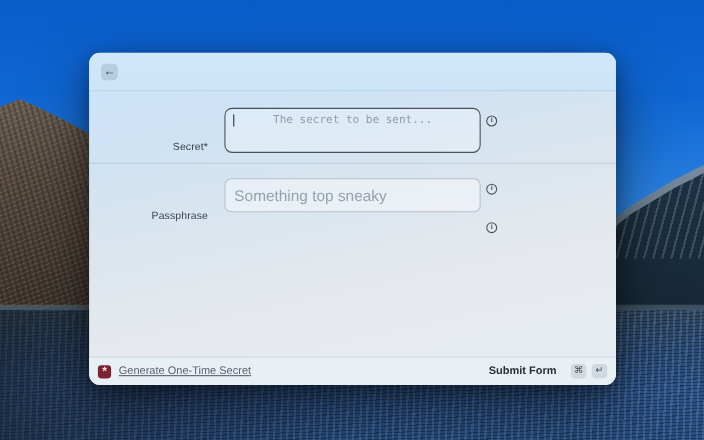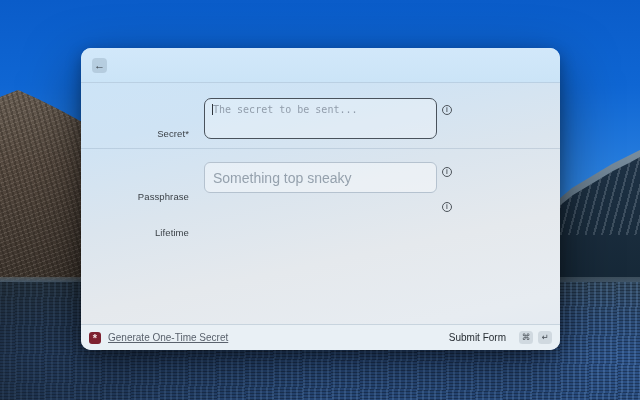--- a/index.html
+++ b/index.html
@@ -85,21 +85,21 @@
   .lbl-lifetime{top:154.5px;}
   .field{
     position:absolute;left:123px;width:233px;box-sizing:border-box;
     font-family:"Liberation Sans","DejaVu Sans",sans-serif;
   }
   .secret-wrap{top:50px;height:41px;}
   .secret-area{
     width:100%;height:100%;box-sizing:border-box;resize:none;outline:none;
     border:1.6px solid #49525c;border-radius:7px;
     background:rgba(255,255,255,.28);
-    padding:5px 8px;font-size:10px;color:#22262b;
+    padding:5px 8px;font-size:10px;color:#22262b;text-align:center;
   }
   .secret-area::placeholder{color:#919dab;}
   .caret{
     position:absolute;left:8px;top:6px;width:1px;height:11px;background:#2f353b;
   }
   .text-input{
     top:114px;height:31px;
     border:1px solid #b5c2cf;border-radius:6px;outline:none;
     background:rgba(255,255,255,.42);
     padding:0 8px;font-size:14px;color:#22262b;
@@ -127,21 +127,21 @@
     border-top:1px solid rgba(125,148,170,.3);
     box-sizing:border-box;display:flex;align-items:center;padding:0 8px;
   }
   .app-icon{
     width:12px;height:12px;border-radius:3px;background:#7e2130;
     color:#f3e3e3;font-size:11px;line-height:12px;text-align:center;
     font-weight:700;flex:0 0 auto;
   }
   .app-name{font-size:10px;color:#5a626d;margin-left:7px;text-decoration:underline;}
   .footer-spacer{flex:1;}
-  .submit-label{font-size:10px;font-weight:400;color:#272d33;margin-right:8px;cursor:pointer;}
+  .submit-label{font-size:10px;font-weight:700;color:#272d33;margin-right:8px;cursor:pointer;}
   .key-badge{
     width:14px;height:13px;border-radius:3.5px;margin-left:5px;
     background:rgba(128,145,160,.24);color:#434a52;
     font-family:"DejaVu Sans",sans-serif;font-size:8.5px;line-height:13px;
     text-align:center;flex:0 0 auto;
   }
 </style>
 </head>
 <body>
 
@@ -168,21 +168,20 @@
       <div class="caret"></div>
     </div>
     <div class="info info-secret">i</div>
 
     <div class="section-divider"></div>
 
     <div class="row-label lbl-passphrase">Passphrase</div>
     <input class="field text-input" type="text" placeholder="Something top sneaky" style="">
     <div class="info info-passphrase">i</div>
 
-    <div class="row-label lbl-lifetime">Lifetime</div>
     <div class="info info-lifetime">i</div>
 
     <div class="win-footer">
       <div class="app-icon">*</div>
       <div class="app-name">Generate One-Time Secret</div>
       <div class="footer-spacer"></div>
       <div class="submit-label">Submit Form</div>
       <div class="key-badge">⌘</div>
       <div class="key-badge">↵</div>
     </div>

